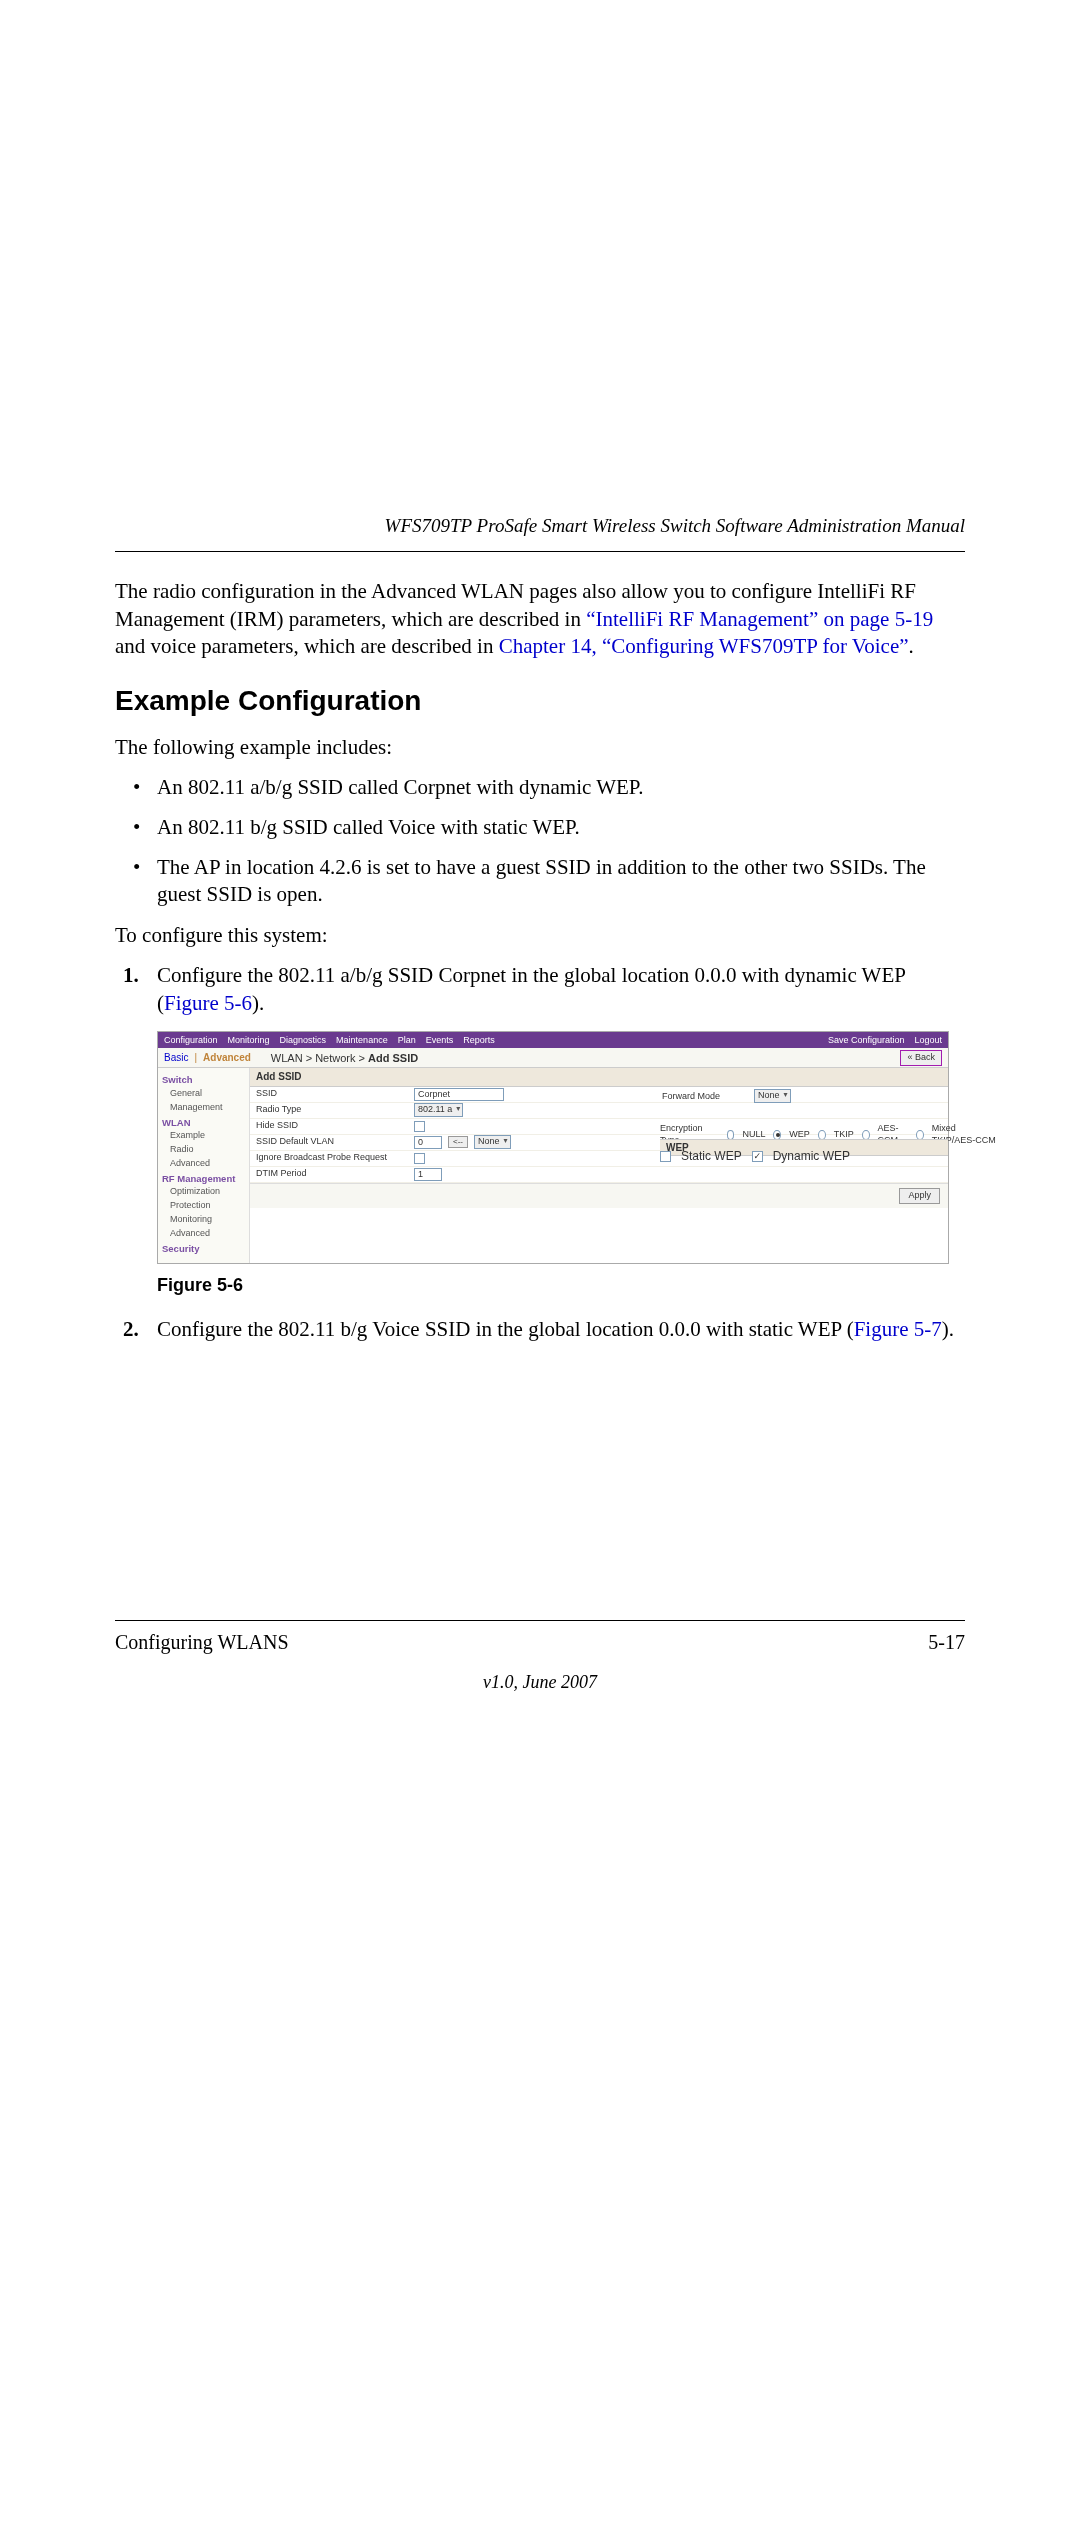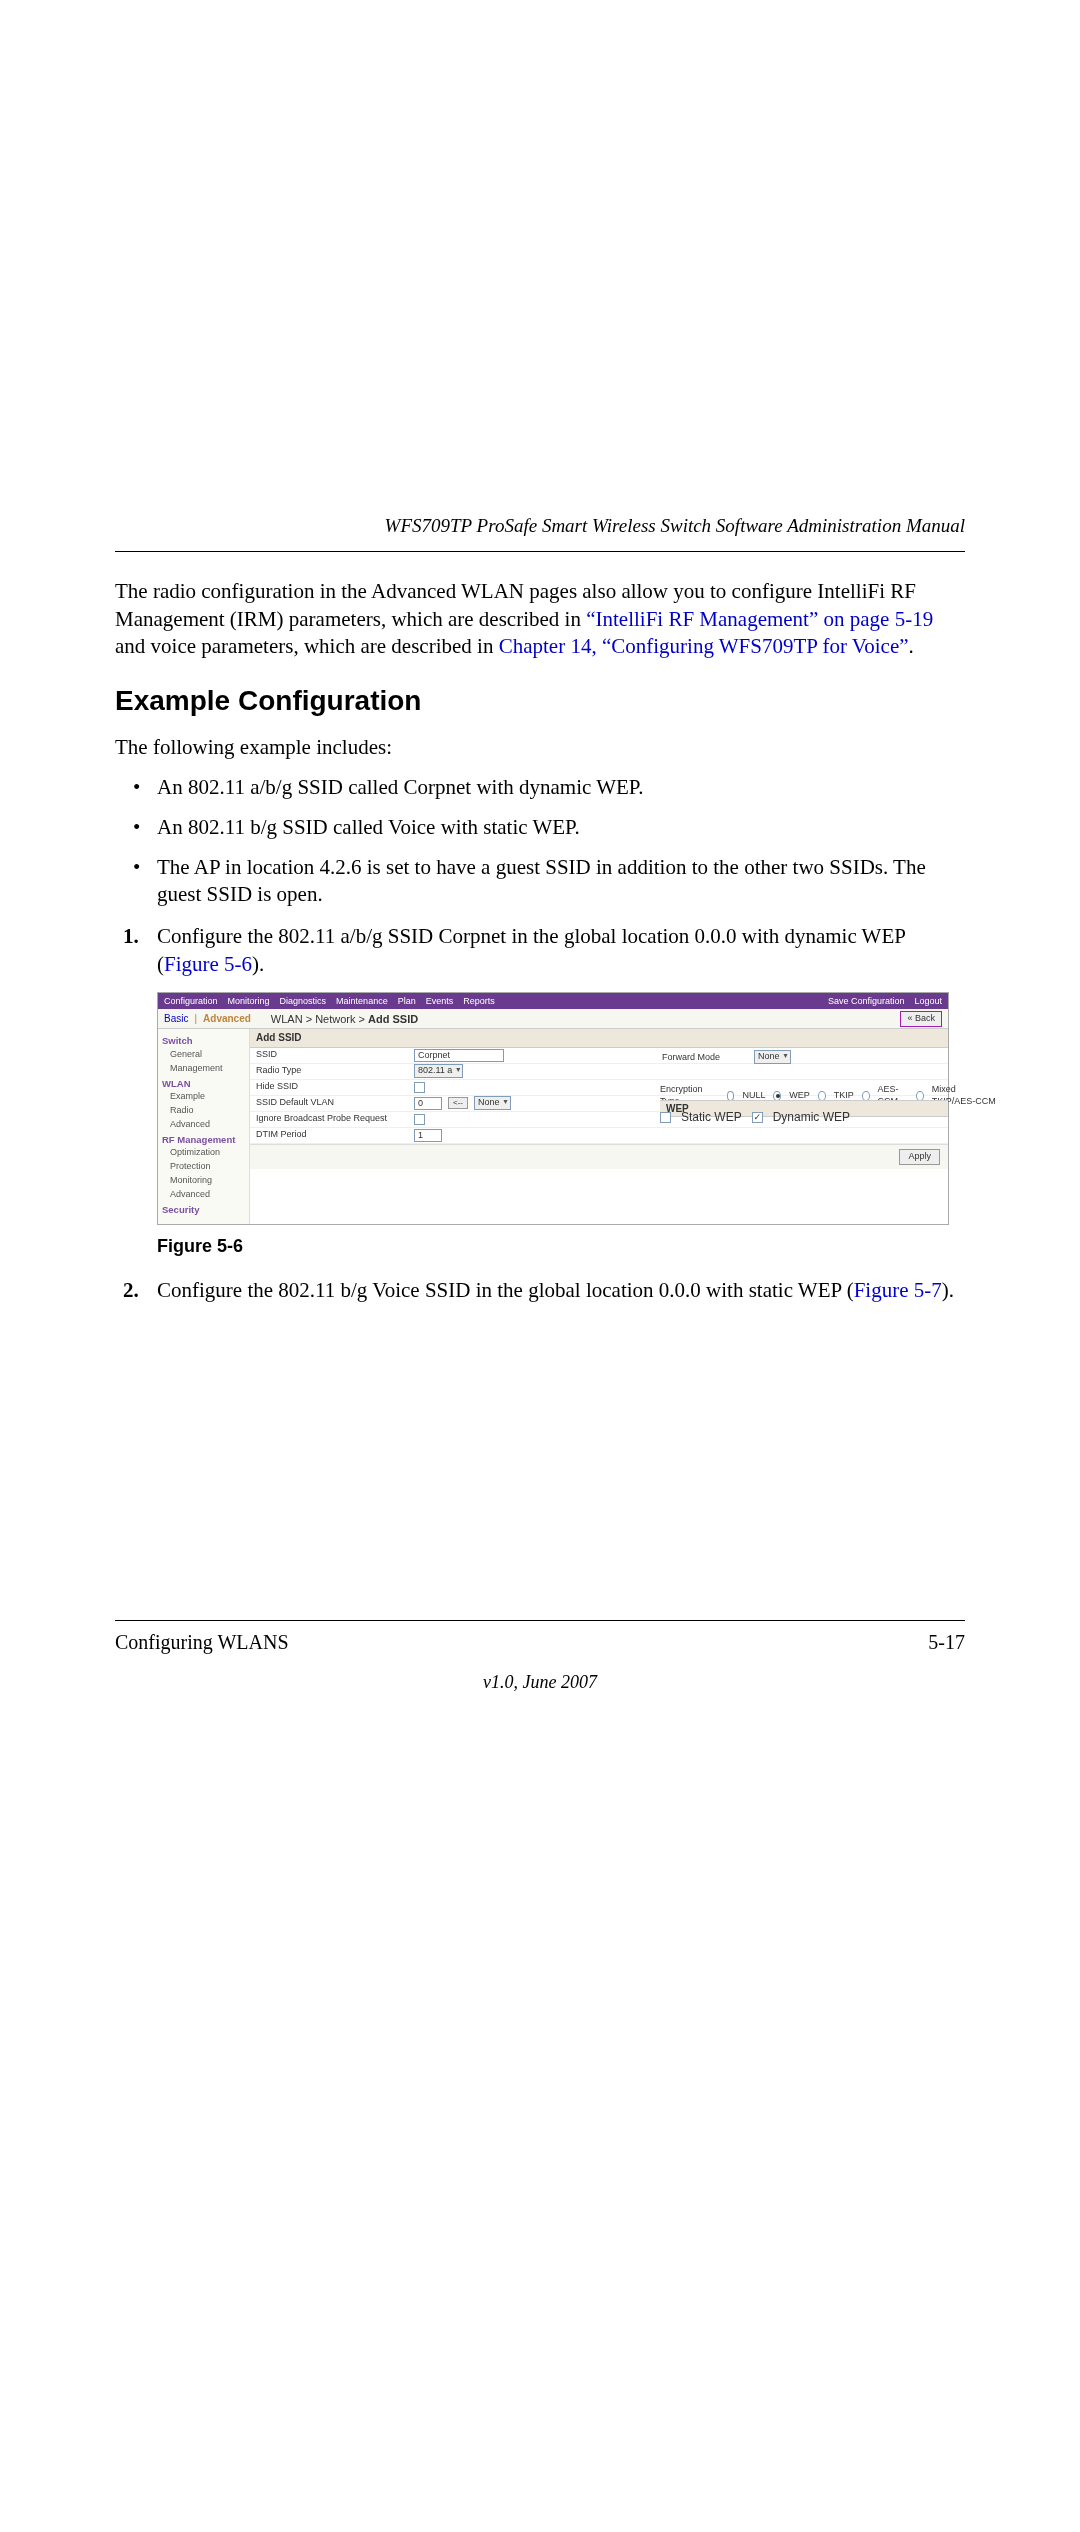--- a/index.html
+++ b/index.html
@@ -84,20 +84,21 @@
     <h2 class="section">Example Configuration</h2>
 
     <p class="intro">The following example includes:</p>
 
     <ul class="bullets">
       <li>An 802.11 a/b/g SSID called Corpnet with dynamic WEP.</li>
       <li>An 802.11 b/g SSID called Voice with static WEP.</li>
       <li>The AP in location 4.2.6 is set to have a guest SSID in addition to the other two SSIDs. The guest SSID is open.</li>
     </ul>
 
+    <p class="lead">To configure this system:</p>
 
     <ol class="steps">
       <li>
         <span>Configure the 802.11 a/b/g SSID Corpnet in the global location 0.0.0 with dynamic WEP (</span><span class="link">Figure 5-6</span><span>).</span>
 
         <div class="shot" style="margin-top:14px; margin-left:0;">
           <div class="tabbar">
             <span class="tab">Configuration</span>
             <span class="tab">Monitoring</span>
             <span class="tab">Diagnostics</span>

